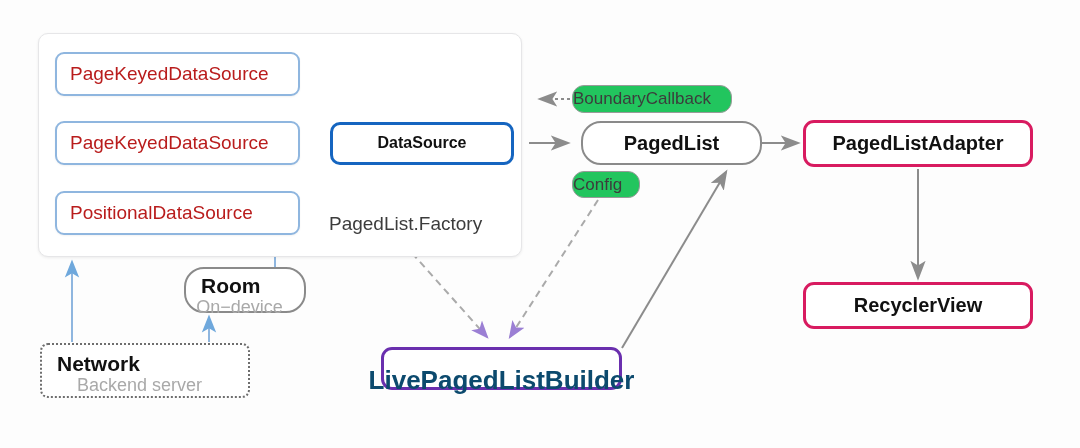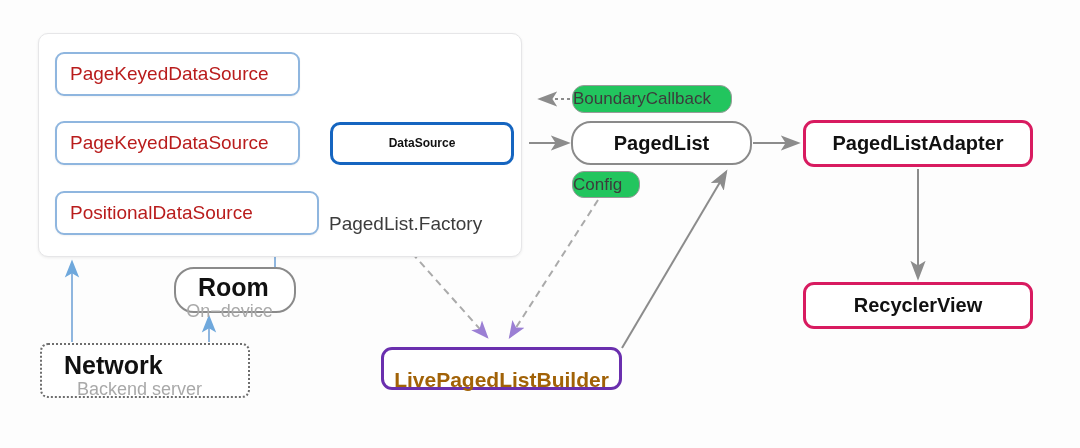--- a/index.html
+++ b/index.html
@@ -28,49 +28,49 @@
   
   .ds-chip{
     border:2px solid #8fb6df;border-radius:9px;
     box-shadow:0 1px 2px rgba(0,0,0,.05);
     justify-content:flex-start;padding-left:13px;
   }
   .ds-chip span{font-size:19px;color:#b91c1c;font-weight:400;}
 
   
   .ds-main{border:3px solid #1565c0;border-radius:10px;}
-  .ds-main span{font-size:12px;color:#111;font-weight:700;}
+  .ds-main span{font-size:16px;color:#111;font-weight:700;}
 
   
-  .gray-node{border:2.5px solid #8a8a8a;border-radius:20px;}
+  .gray-node{border:2.5px solid #8a8a8a;border-radius:20px;margin-left:10px;}
   .gray-node span{font-size:20px;color:#111;font-weight:700;}
 
   
   .pink-node{border:3px solid #d81b60;border-radius:11px;}
   .pink-node span{font-size:20px;color:#111;font-weight:700;}
 
   
   .purple-node{border:3px solid #6a2fae;border-radius:11px;}
-  .purple-node span{font-size:21px;color:#a16207;font-weight:700;margin-top:24px;}
+  .purple-node span{font-size:26px;color:#0c4a6e;font-weight:700;margin-top:24px;}
 
   
   .dotted-node{border:2px dotted #6e6e6e;border-radius:8px;}
 
   
   .pill{
     position:absolute;box-sizing:border-box;background:#22c55e;
     border:1.5px solid #9a9a9a;border-radius:12px;
     display:flex;align-items:center;justify-content:flex-start;
   }
   .pill span{font-size:17px;color:#3c3c3c;font-weight:400;white-space:nowrap;}
 
   
   .stack{display:block;position:absolute;box-sizing:border-box;background:#fff;}
-  .stack .title{font-size:25px;font-weight:700;color:#111;display:block;
-                text-align:left;padding-left:22px;line-height:1;}
+  .stack .title{font-size:21px;font-weight:700;color:#111;display:block;
+                text-align:left;padding-left:15px;line-height:1;}
   .stack .sub{font-size:18px;font-weight:400;color:#a9a9a9;display:block;
               text-align:center;padding-right:11px;line-height:1;margin-top:2px;}
 </style>
 </head>
 <body>
 
 <div id="stage">
 
   <svg id="wires" viewBox="0 0 1080 448">
     <defs>
@@ -133,21 +133,21 @@
   <div class="group-box" style="left:38px;top:33px;width:484px;height:224px;"></div>
 
   <div class="node ds-chip" style="left:55px;top:52px;width:245px;height:44px;">
     <span>PageKeyedDataSource</span>
   </div>
 
   <div class="node ds-chip" style="left:55px;top:121px;width:245px;height:44px;">
     <span>PageKeyedDataSource</span>
   </div>
 
-  <div class="node ds-chip" style="left:55px;top:191px;width:264px;height:44px;">
+  <div class="node ds-chip" style="left:55px;top:191px;width:245px;height:44px;">
     <span>PositionalDataSource</span>
   </div>
 
   <div class="node ds-main" style="left:330px;top:122px;width:184px;height:43px;">
     <span>DataSource</span>
   </div>
 
   <div class="group-label" style="left:329px;top:213px;">PagedList.Factory</div>
 
   <div class="pill" style="left:572px;top:85px;width:160px;height:28px;">

